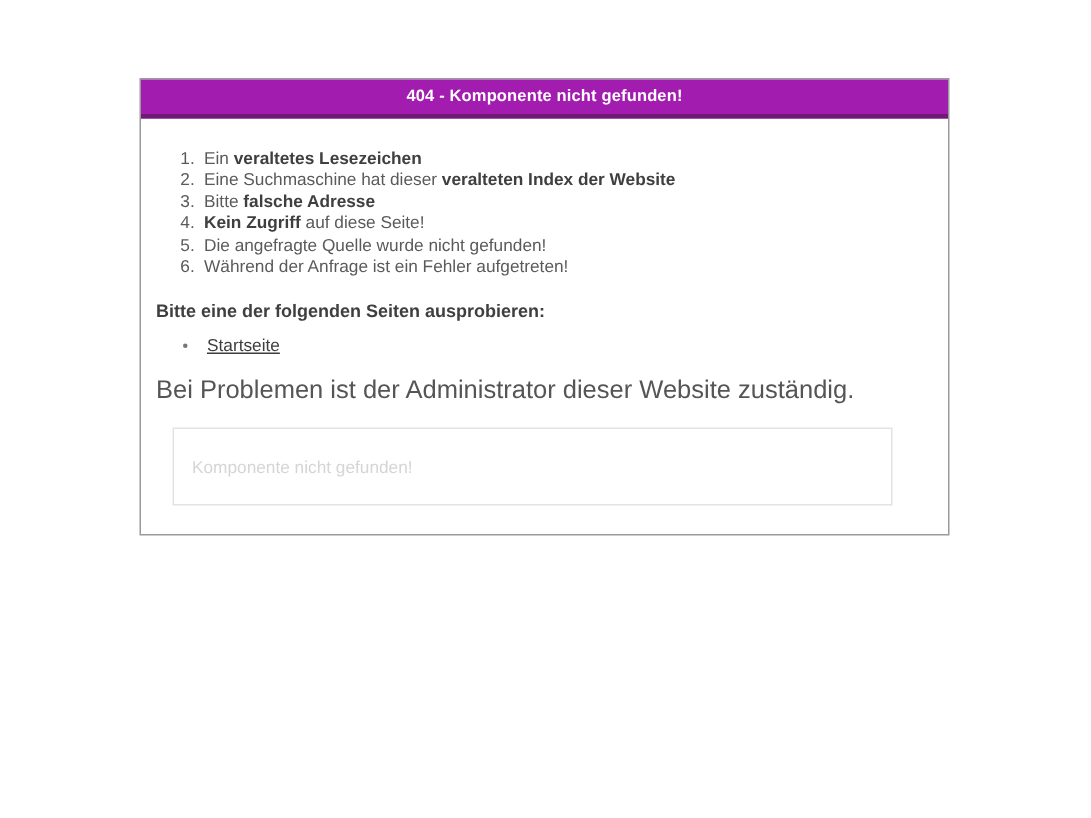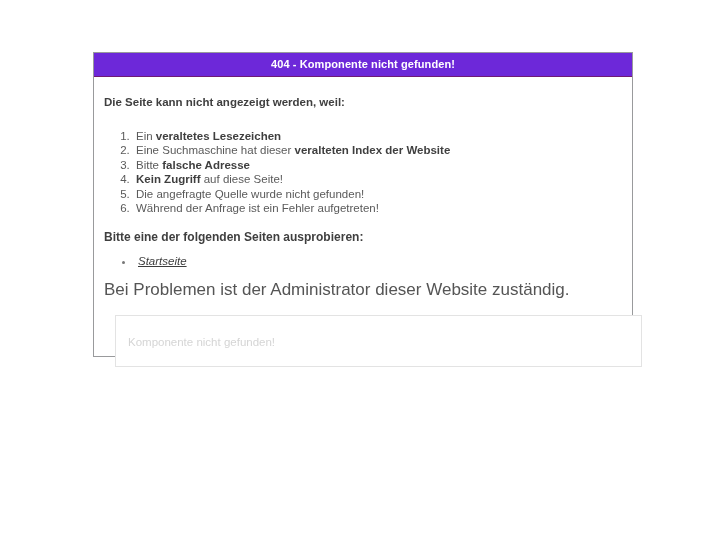--- a/index.html
+++ b/index.html
@@ -30,22 +30,22 @@
     width: 540px;
     height: 305px;
     box-sizing: border-box;
     border: 1px solid #999a9c;
     background: #ffffff;
   }
 
   
   .error-header {
     height: 23px;
-    background: #6d28d9;
-    border-bottom: 1px solid #701a75;
+    background: #a21caf;
+    border-bottom: 3px solid #701a75;
     color: #ffffff;
     font-size: 11px;
     font-weight: bold;
     text-align: center;
     line-height: 23px;
     letter-spacing: 0.1px;
     white-space: nowrap;
     overflow: hidden;
   }
 
@@ -88,21 +88,20 @@
     font-size: 12px;
     font-weight: bold;
     color: #3f3f3f;
     line-height: 14px;
   }
 
   .link-list {
     margin: 10px 0 0 0;
     padding-left: 31px;
     list-style-type: disc;
-    font-style: italic;
   }
   .link-list li {
     font-size: 11.5px;
     line-height: 14.4px;
     color: #777777;
     padding-left: 3px;
   }
   .link-list li a {
     color: #3d3d3d;
     text-decoration: underline;
@@ -113,21 +112,21 @@
     margin: 0;
     padding-top: 14px;
     font-size: 17px;
     color: #555555;
     line-height: 14px;
   }
 
   
   .message-panel {
     margin: 18px 0 0 11px;
-    width: 527px;
+    width: 480px;
     height: 52px;
     box-sizing: border-box;
     border: 1px solid #e3e3e3;
     background: #ffffff;
   }
   .message-panel-text {
     padding: 19px 0 0 12px;
     font-size: 11.5px;
     color: #d5d5d5;
     line-height: 14px;
@@ -139,21 +138,20 @@
 <div id="page">
 
   <div class="error-container">
 
     <div class="error-header">
       <span>404 - Komponente nicht gefunden!</span>
     </div>
 
     <div class="error-body">
 
-      <p class="intro-heading">Die Seite kann nicht angezeigt werden, weil:</p>
 
       <ol class="reason-list">
         <li>
           <span>Ein </span><b>veraltetes Lesezeichen</b><span></span>
         </li>
         <li>
           <span>Eine Suchmaschine hat dieser </span><b>veralteten Index der Website</b><span></span>
         </li>
         <li>
           <span>Bitte </span><b>falsche Adresse</b><span></span>

